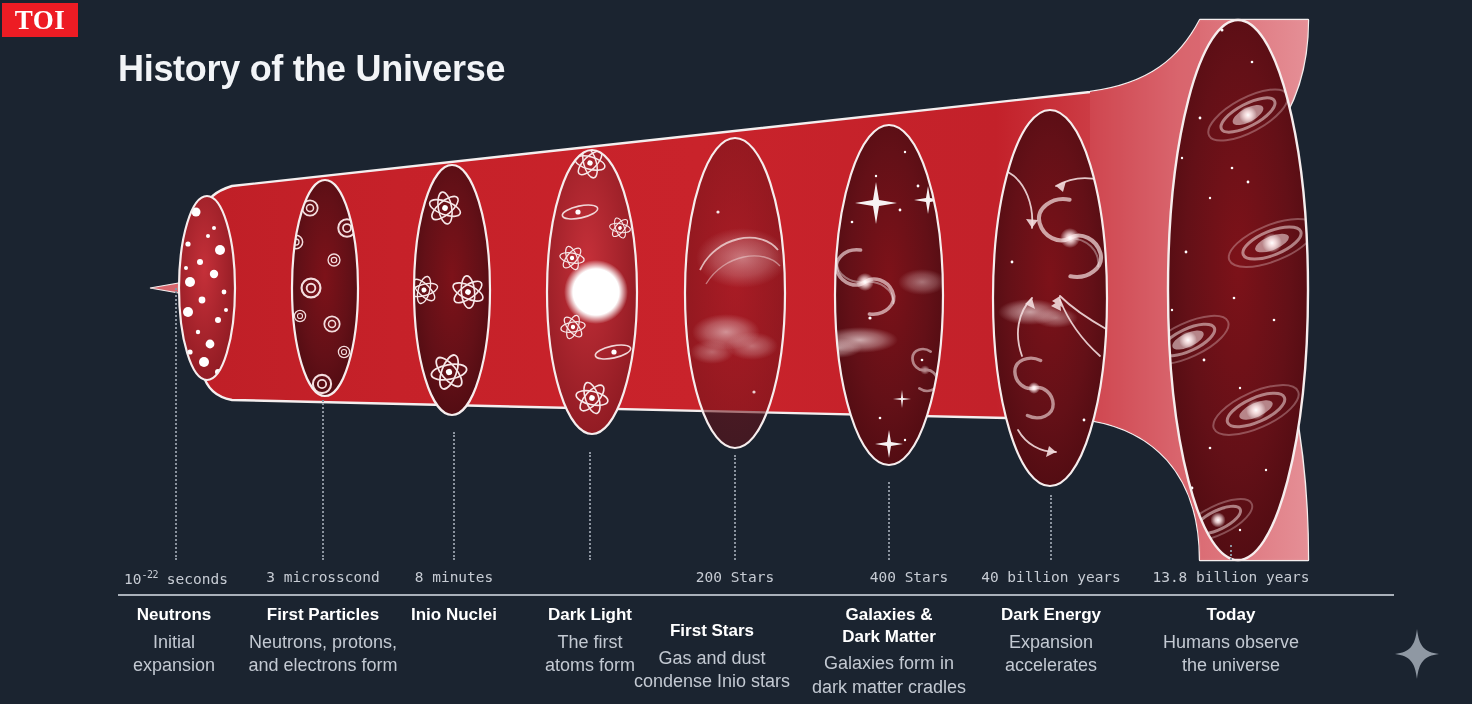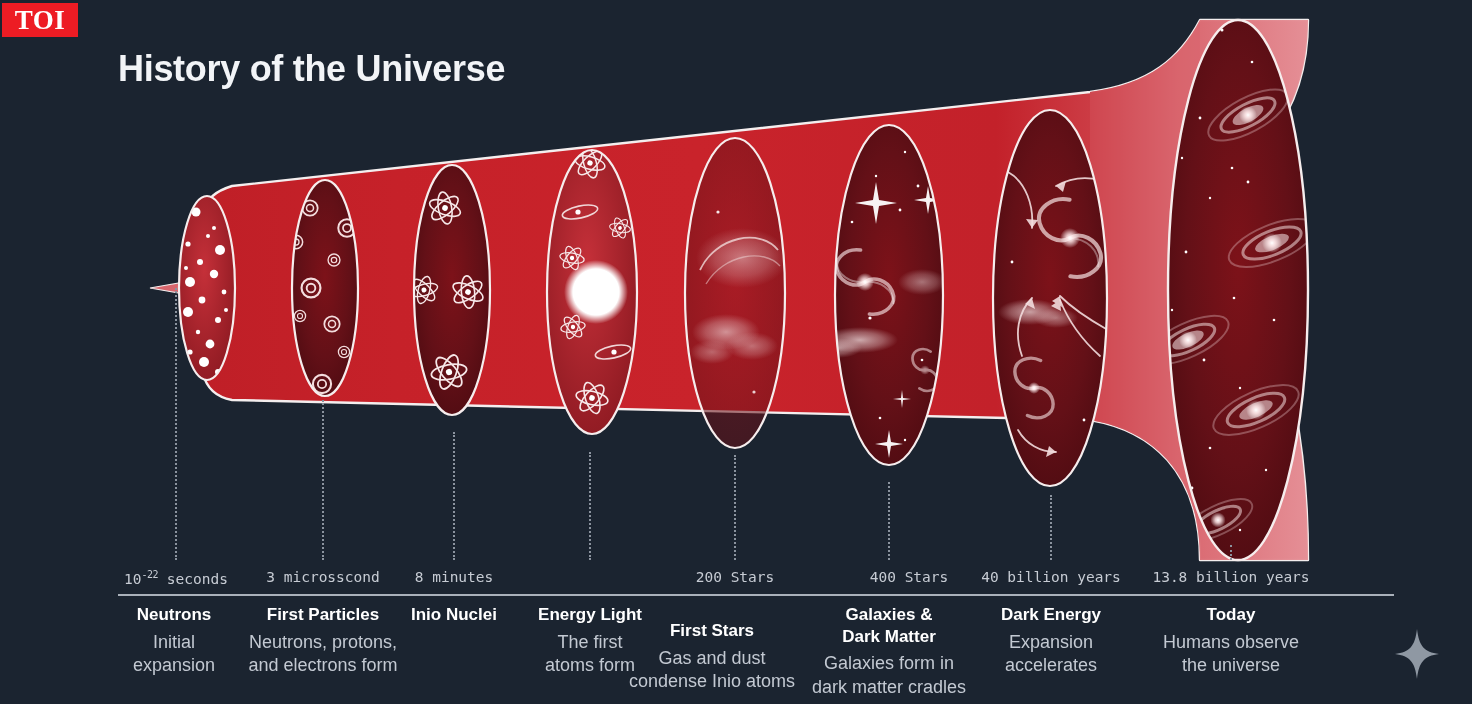--- a/index.html
+++ b/index.html
@@ -509,28 +509,28 @@
         </div>
         <div class="col" style="left: 323px;">
           <div class="col-head">First Particles</div>
           <div class="col-desc">Neutrons, protons,
 and electrons form</div>
         </div>
         <div class="col" style="left: 454px;">
           <div class="col-head">Inio Nuclei</div>
         </div>
         <div class="col" style="left: 590px;">
-          <div class="col-head">Energy Light</div>
+          <div class="col-head">Dark Light</div>
           <div class="col-desc">The first
 atoms form</div>
         </div>
         <div class="col" style="left: 712px; margin-top: 16px;">
           <div class="col-head">First Stars</div>
           <div class="col-desc">Gas and dust
-condense Inio atoms</div>
+condense Inio stars</div>
         </div>
         <div class="col" style="left: 889px;">
           <div class="col-head">Galaxies &amp;
 Dark Matter</div>
           <div class="col-desc">Galaxies form in
 dark matter cradles</div>
         </div>
         <div class="col" style="left: 1051px;">
           <div class="col-head">Dark Energy</div>
           <div class="col-desc">Expansion

